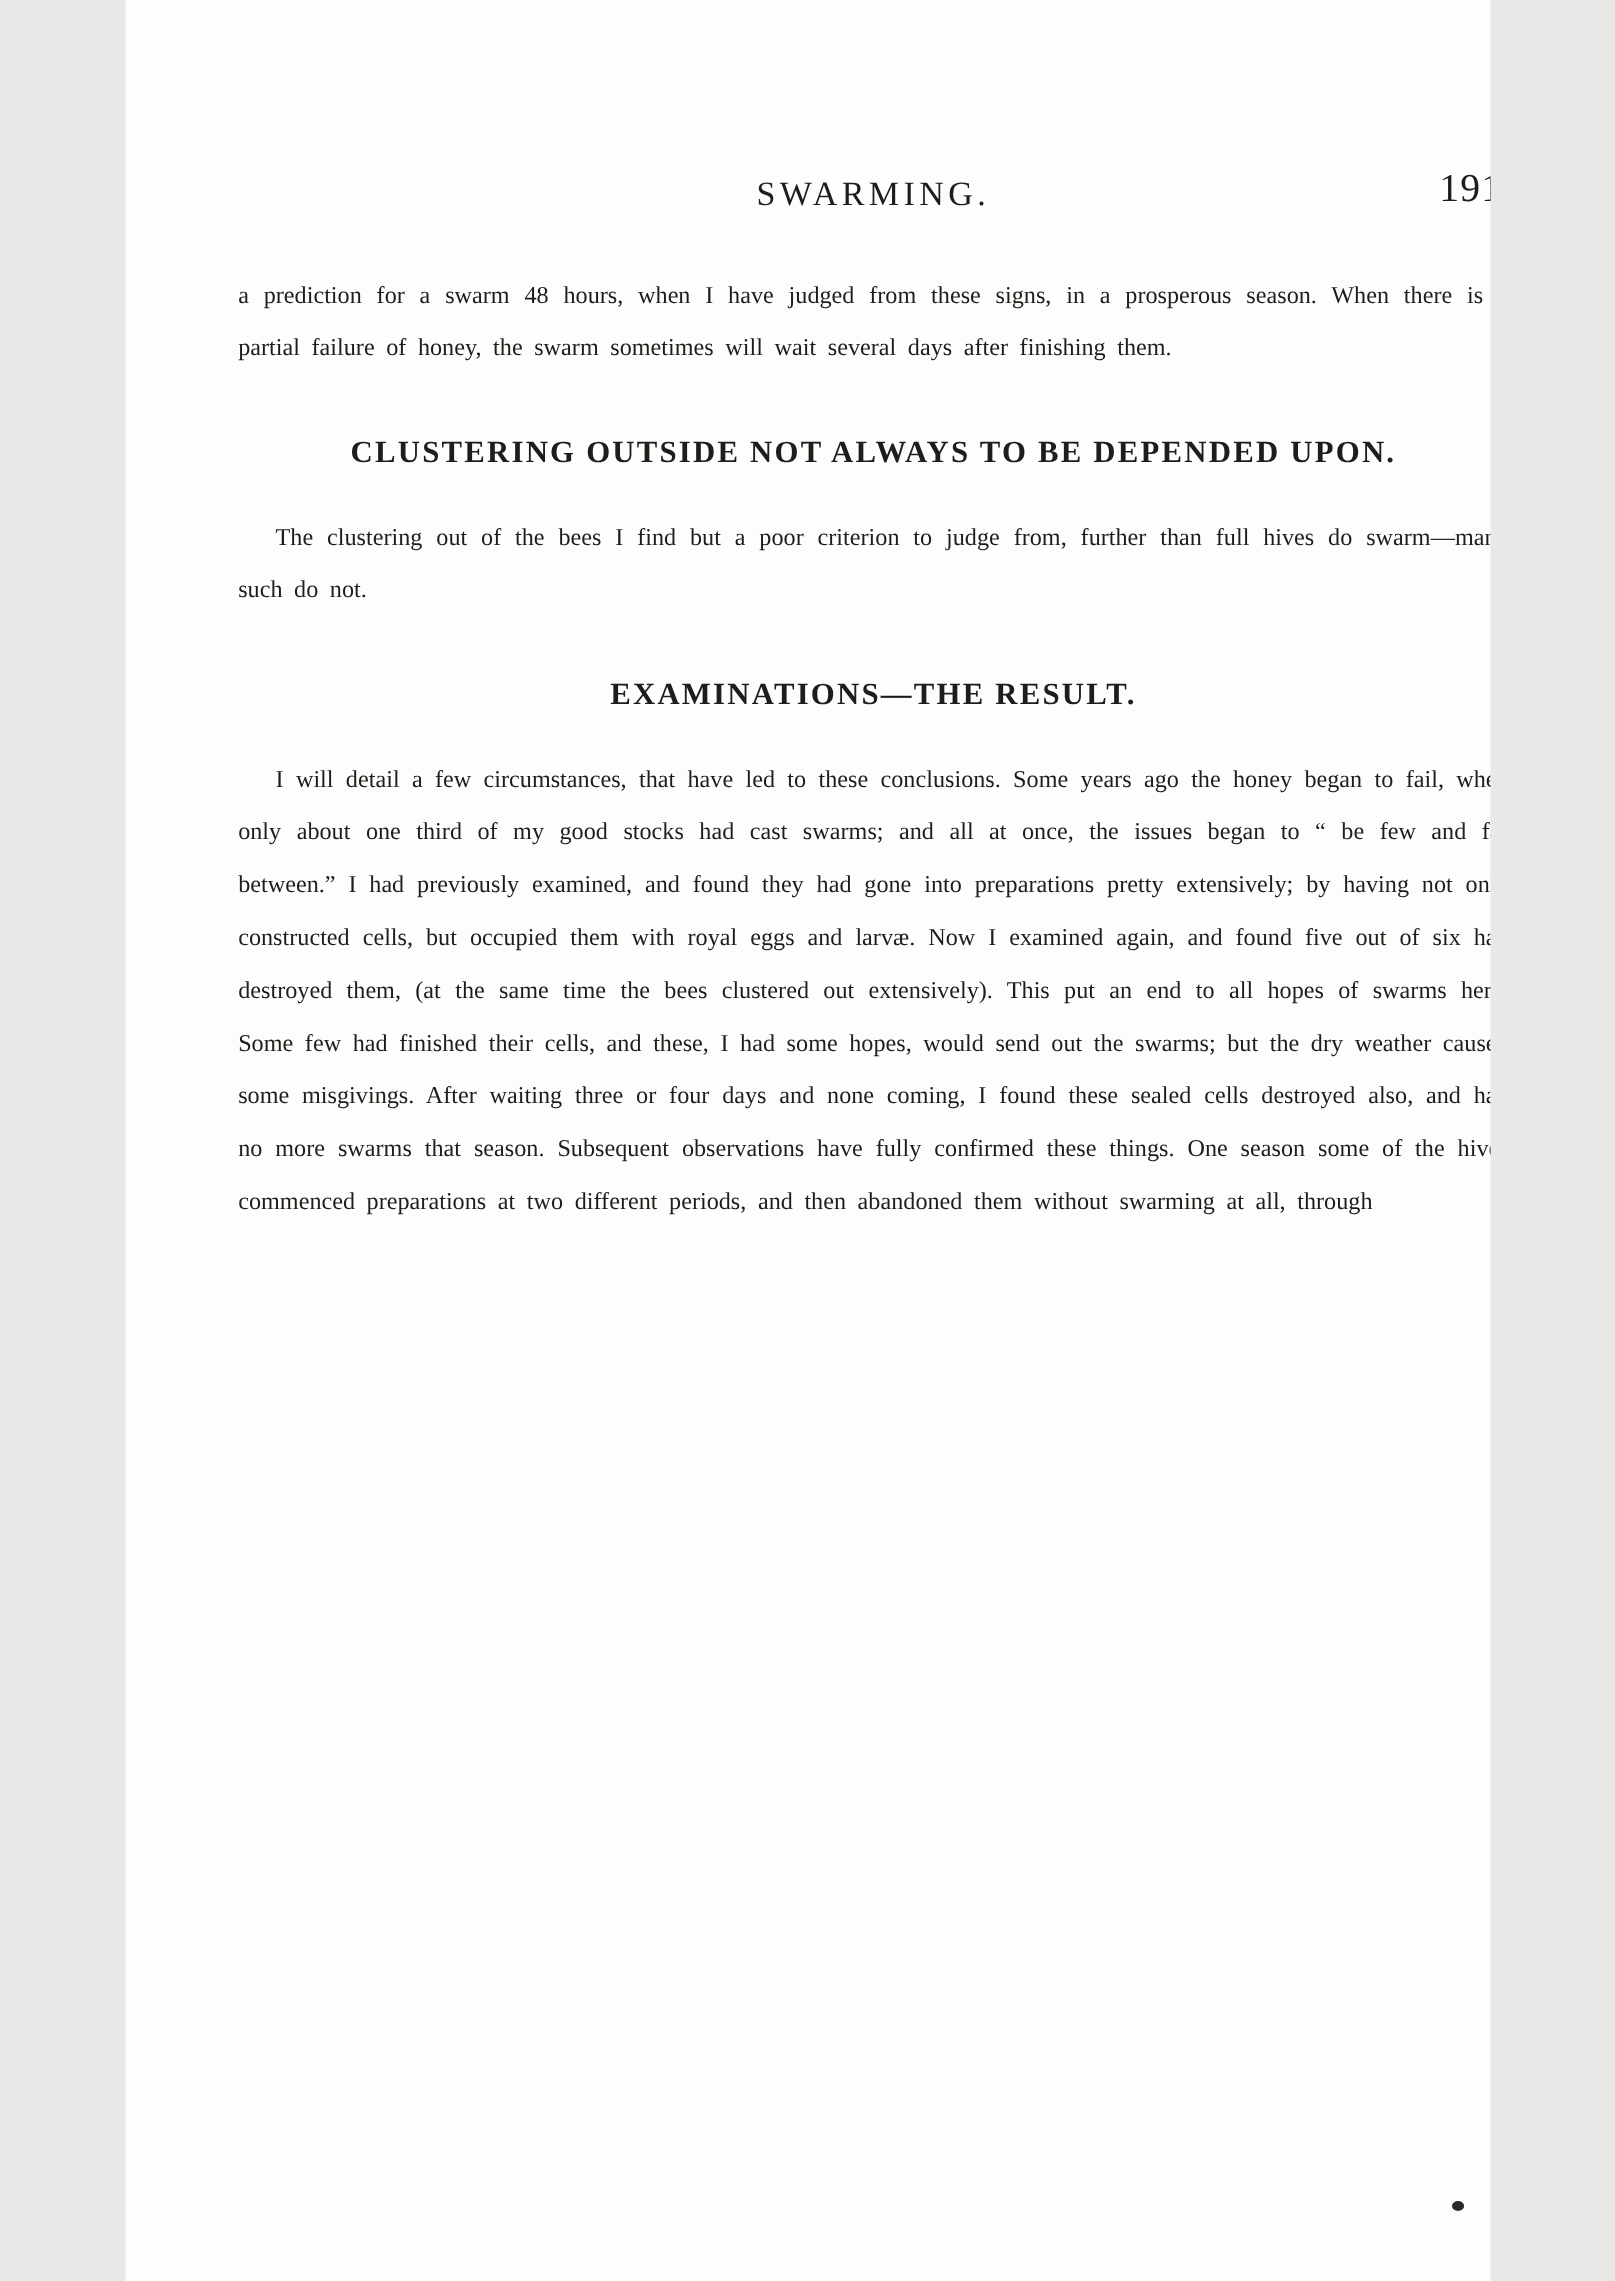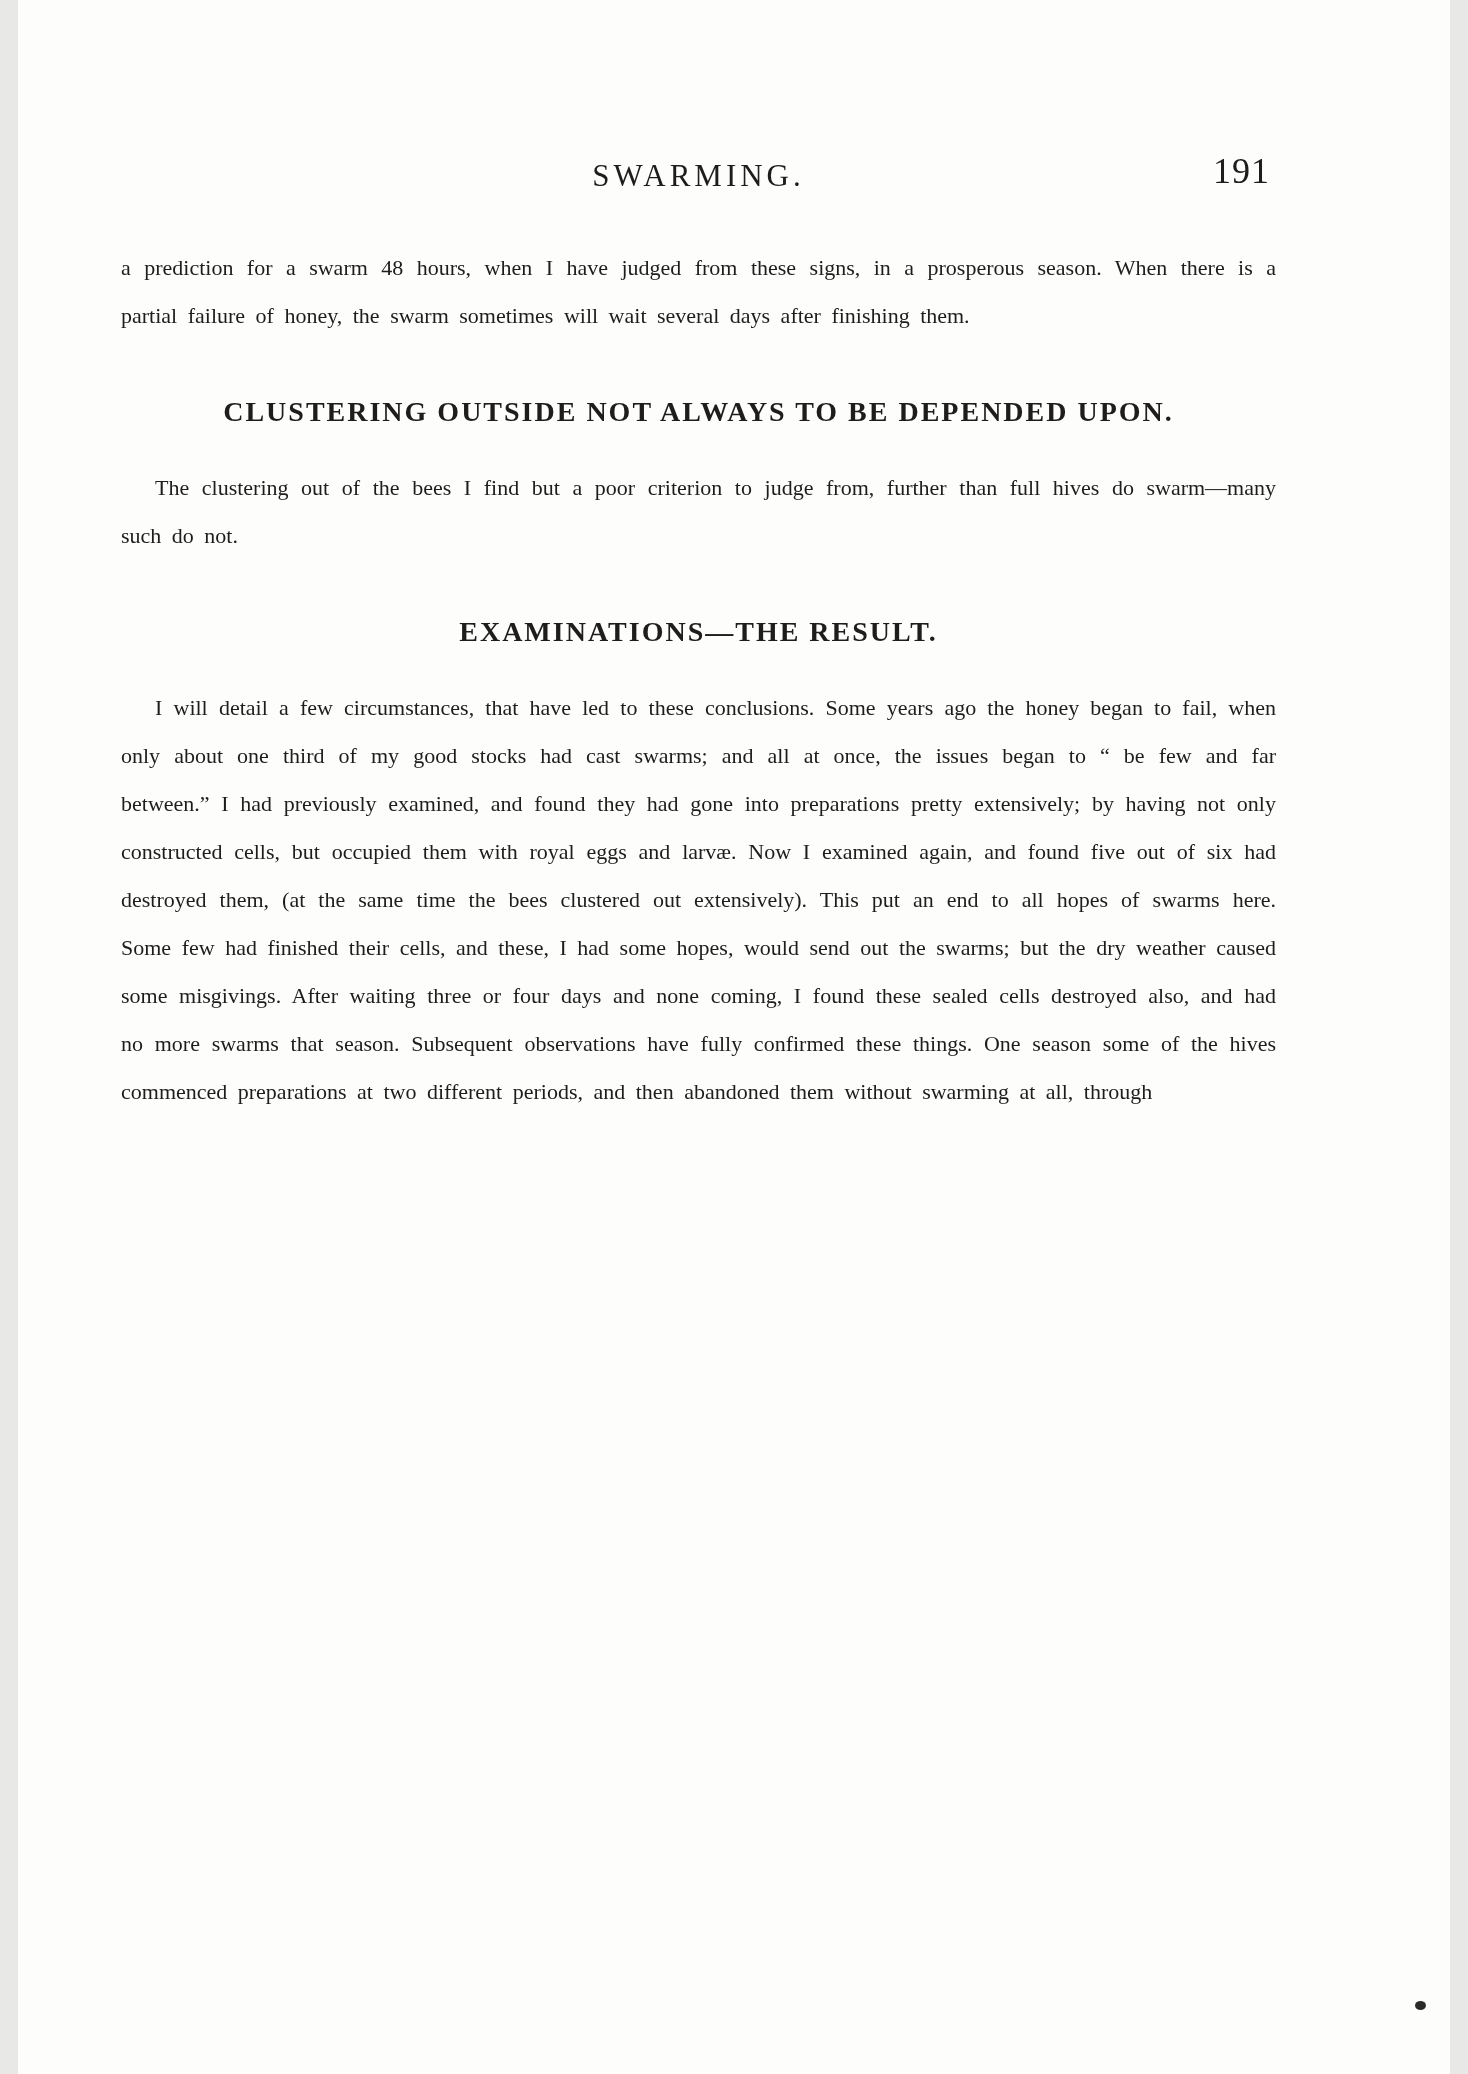--- a/index.html
+++ b/index.html
@@ -2,21 +2,21 @@
 <html><head>
 <meta charset="utf-8">
 <style>
   html, body {
     margin: 0;
     padding: 0;
     background: #e8e8e6;
   }
   .page {
     position: relative;
-    width: 1432px;
+    width: 1241px;
     height: 2074px;
     margin: 0 auto;
     background: #fdfdfb;
     color: #1e1d1b;
     font-family: "Liberation Serif", "DejaVu Serif", serif;
     overflow: hidden;
     box-sizing: border-box;
   }
   .content {
     position: absolute;

